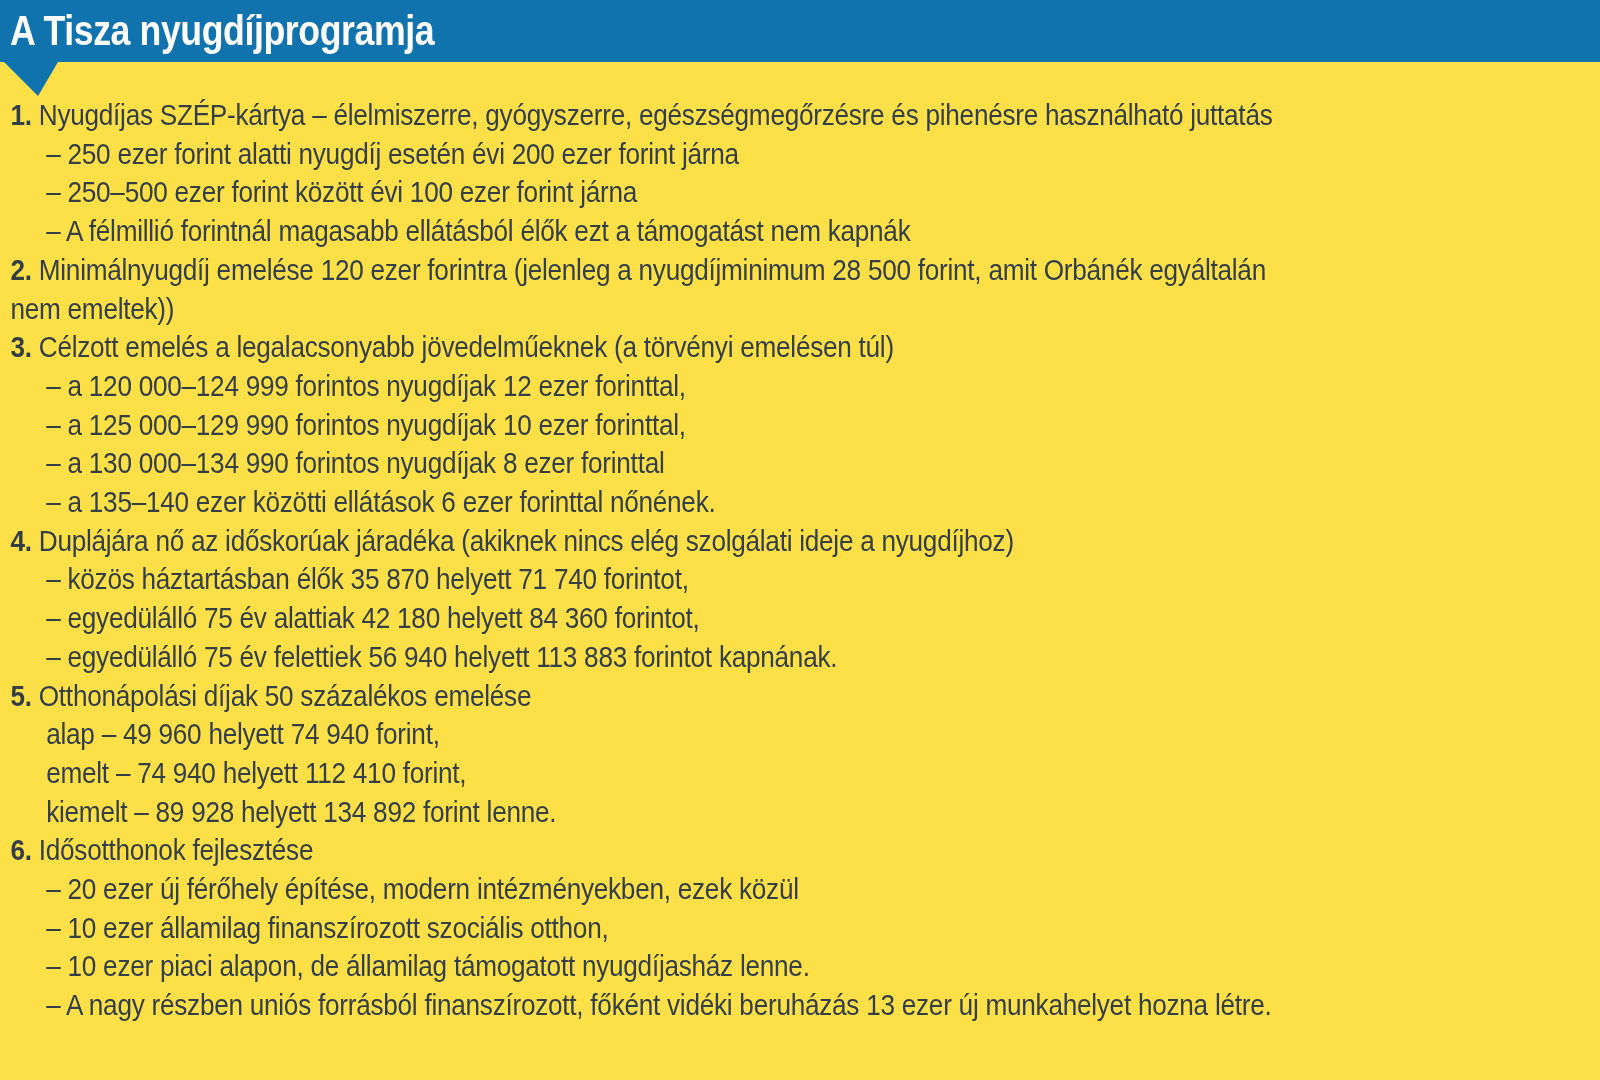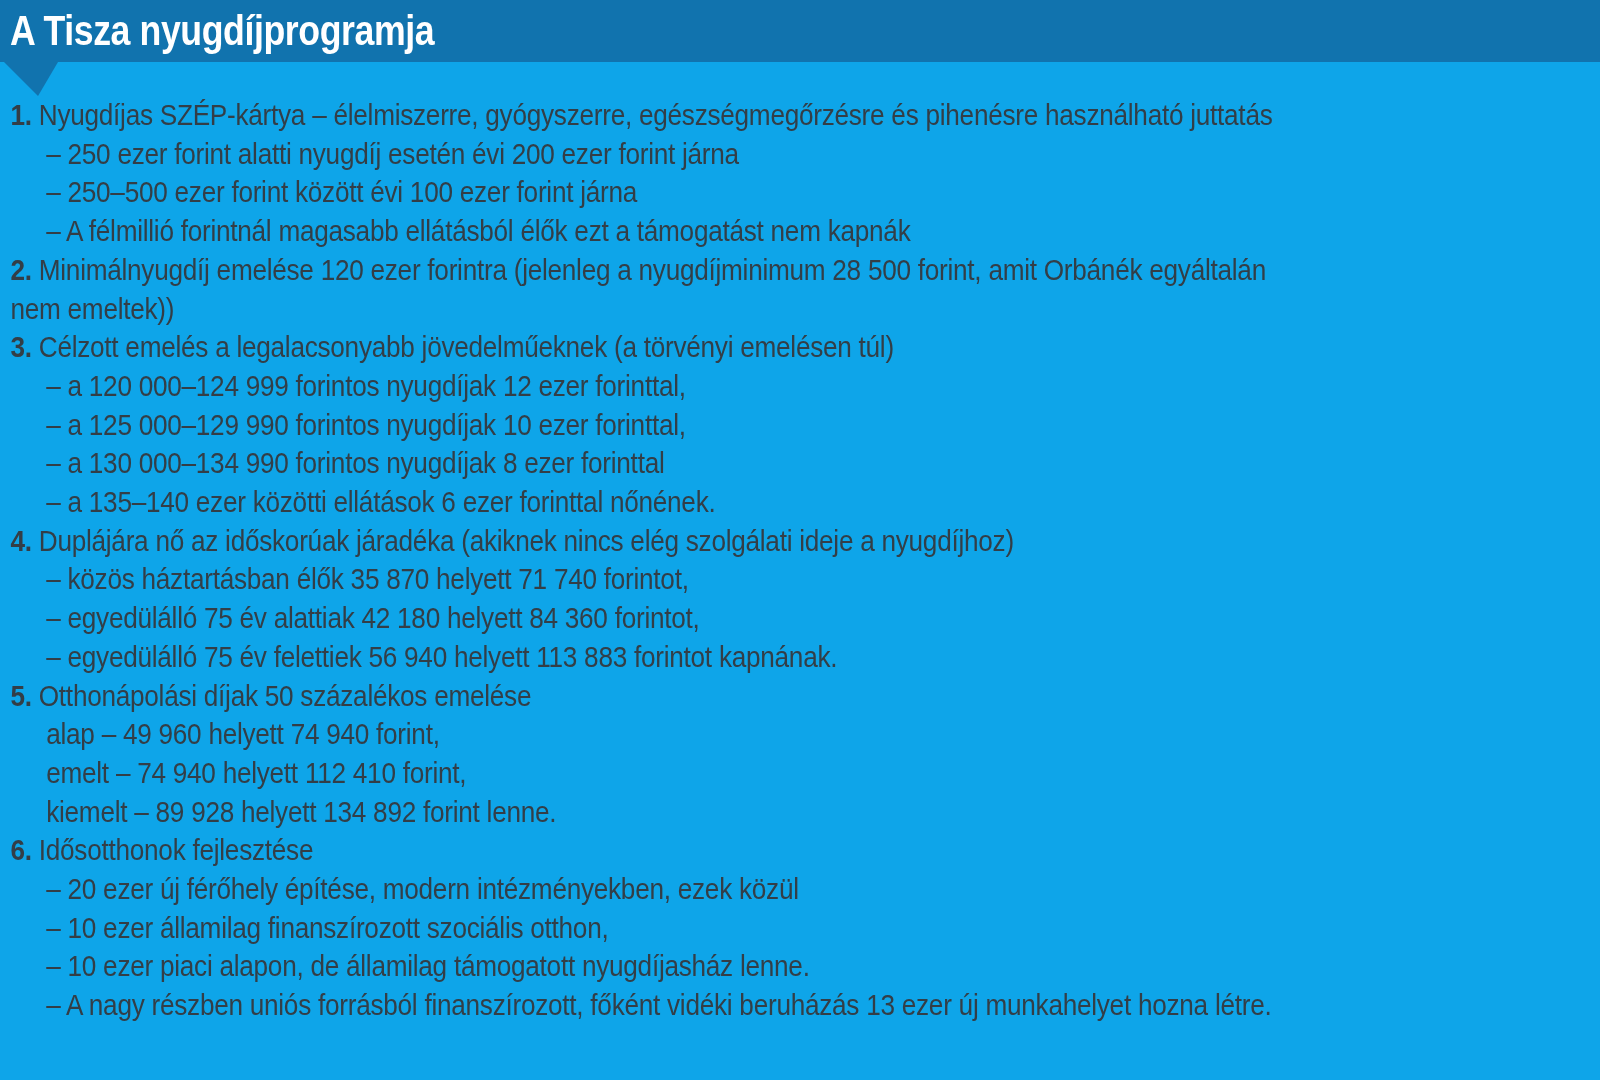--- a/index.html
+++ b/index.html
@@ -10,21 +10,21 @@
     width: 1600px;
     height: 1080px;
     background: #ffffff;
     font-family: "Liberation Sans", sans-serif;
     overflow: hidden;
     position: relative;
   }
   .panel {
     position: absolute;
     inset: 0;
-    background: #0ea5e9;
+    background: #fde047;
   }
   
   .header-bar {
     position: absolute;
     top: 0;
     left: 0;
     width: 1600px;
     height: 62px;
     background: #1173ae;
   }

